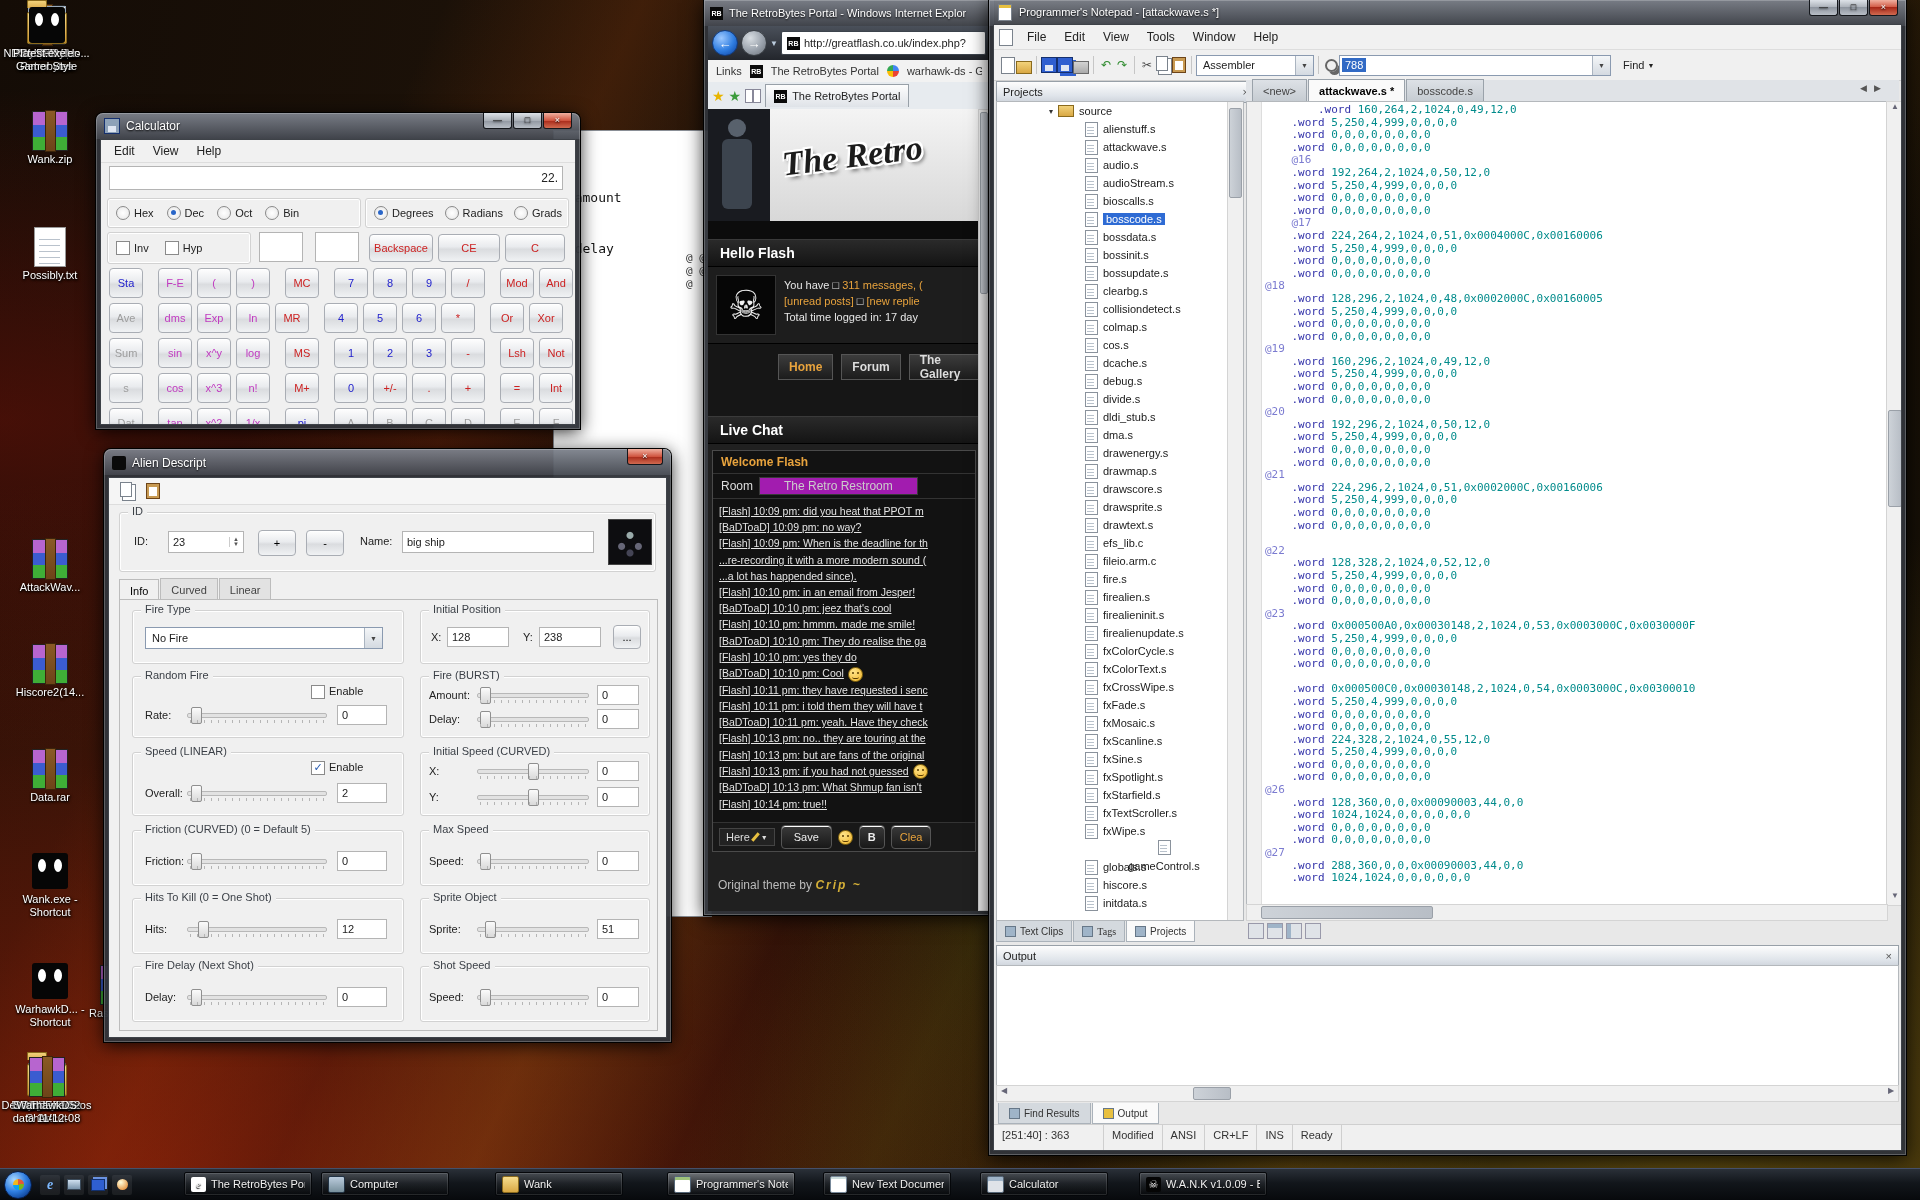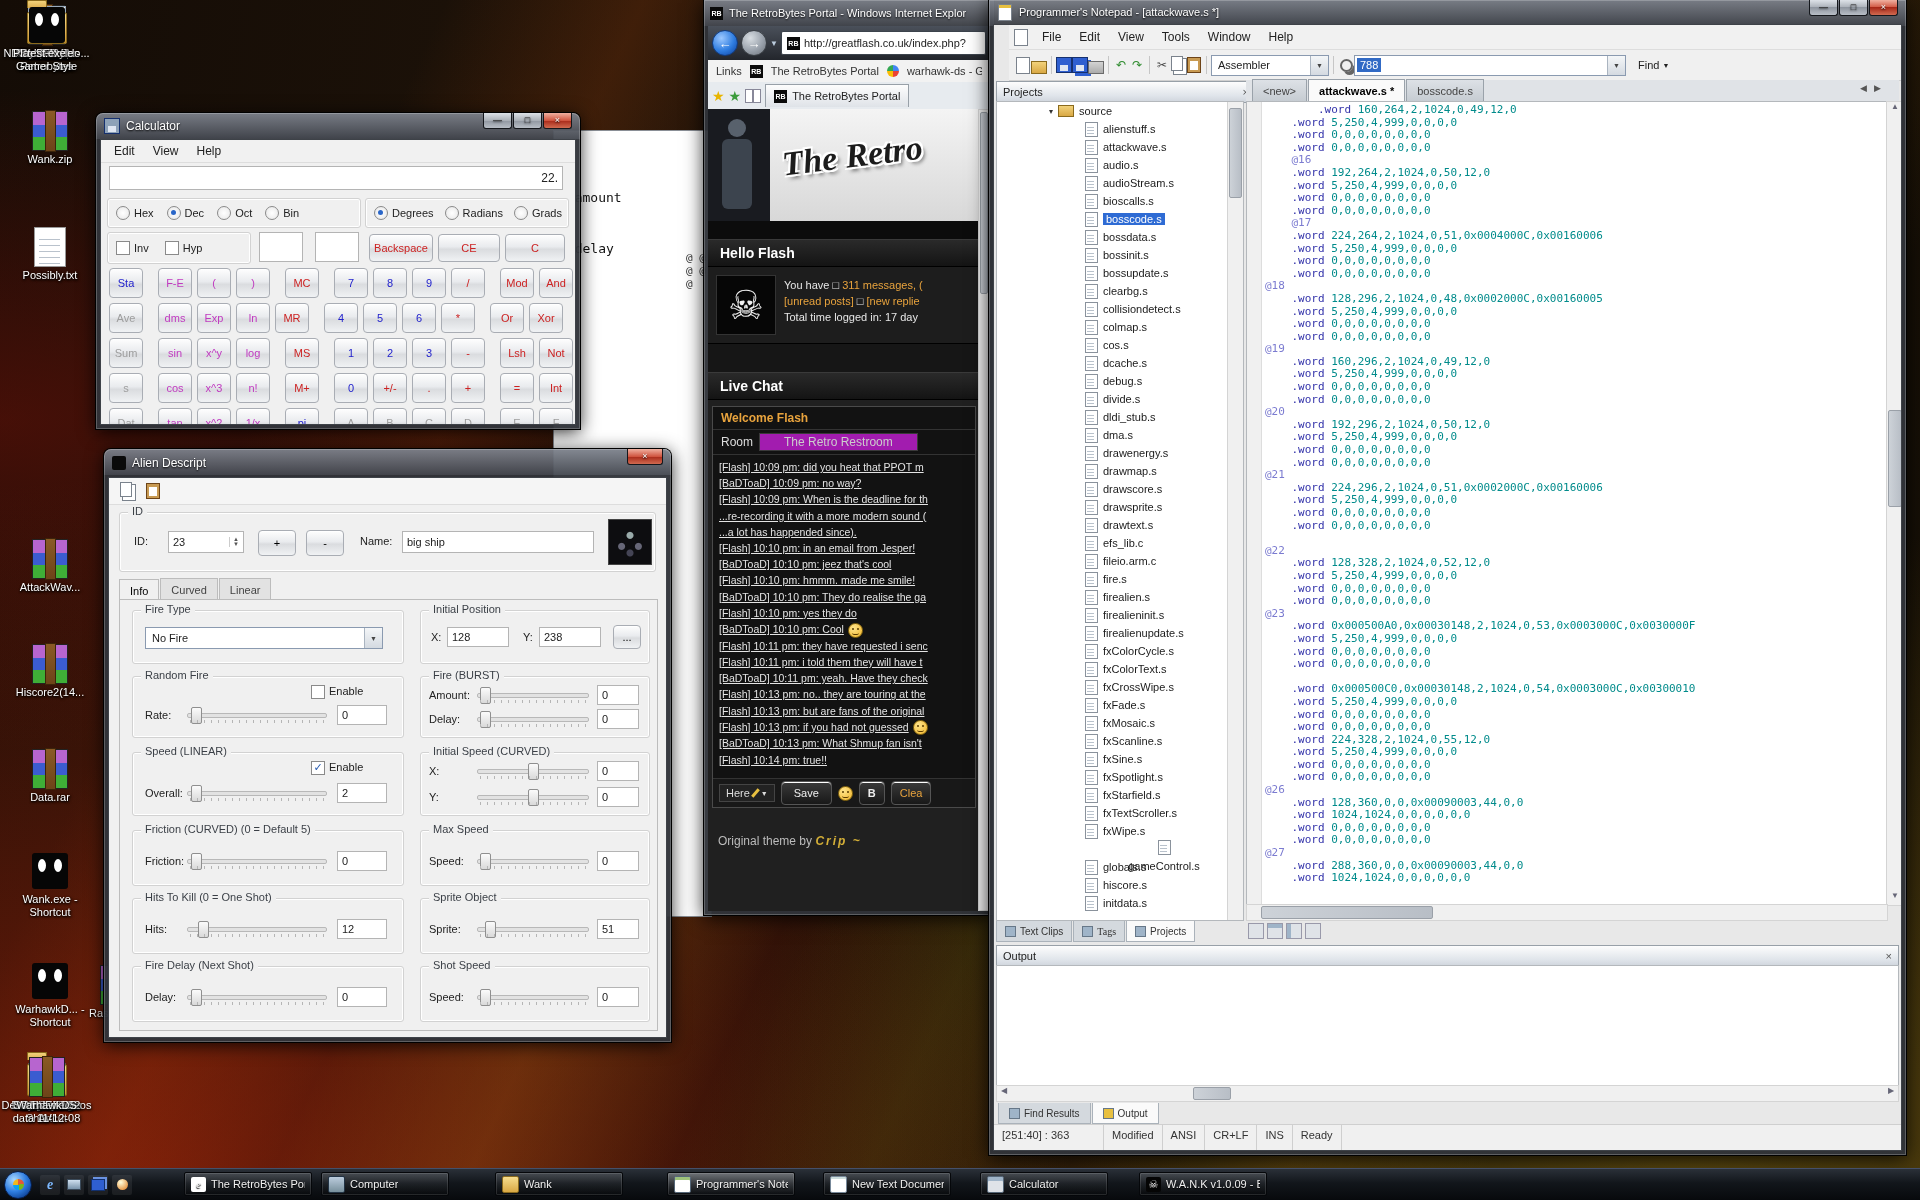--- a/index.html
+++ b/index.html
@@ -638,20 +638,25 @@
       <div style="position:relative;height:76px;background:#1d1d1d;border-bottom:1px solid #000;">
         <div style="position:absolute;left:8px;top:8px;width:58px;height:58px;background:#060606;border:1px solid #333;display:flex;align-items:center;justify-content:center;">
           <span style="color:#f2f2f2;font-size:40px;line-height:1;">☠</span>
         </div>
         <div id="ie-info" style="position:absolute;left:76px;top:10px;font-size:11px;line-height:16px;white-space:nowrap;overflow:hidden;right:16px;">
             <div><span class="w">You have □ </span><span class="o">311 messages, (</span></div>
             <div><span class="o">[unread posts]</span><span class="w"> □ </span><span class="o">[new replie</span></div>
             <div><span class="w">Total time logged in: 17 day</span></div>
           </div>
       </div>
+      <div id="ie-nav" style="display:flex;gap:8px;padding:10px 0 0 70px;height:34px;background:#161616;">
+          <span class="navbtn" style="color: rgb(232, 163, 61);">Home</span>
+          <span class="navbtn">Forum</span>
+          <span class="navbtn">The Gallery</span>
+        </div>
       <div style="height:28px;background:#161616;"></div>
       <div class="darkbar" style="height:26px;">
           <span>Live Chat</span>
         </div>
       <div style="position:relative;margin:6px 4px 0;height:400px;background:#121212;border:1px solid #4a4a4a;">
         <div style="height:22px;display:flex;align-items:center;padding-left:8px;border-bottom:1px solid #333;">
           <span style="color:#e8a33d;font-size:12px;font-weight:bold;">Welcome Flash</span>
         </div>
         <div style="height:24px;display:flex;align-items:center;gap:6px;padding-left:8px;border-bottom:1px solid #333;">
           <span style="color:#ddd;font-size:12px;">Room</span>
@@ -704,21 +709,21 @@
       <span class="tbico">
           <span class="ic-page" style="box-shadow:inset 0 3px 0 #e8c040;"></span>
         </span>
       <span style="font-size:11px;">Programmer's Notepad - [attackwave.s *]</span>
       <span class="caps">
         <span class="cap">—</span>
         <span class="cap">□</span>
         <span class="cap close">×</span>
       </span>
     </div>
-    <div class="client" style="top:24px;background:#e8e8e8;padding-left:15px;">
+    <div class="client" style="top:24px;background:#e8e8e8;">
       <div class="menubar" id="pn-menu" style="height:24px;">
         <span class="tbico" style="margin-right:4px;">
             <span class="ic-page"></span>
           </span>
       <span class="menu-item">File</span>
           <span class="menu-item">Edit</span>
           <span class="menu-item">View</span>
           <span class="menu-item">Tools</span>
           <span class="menu-item">Window</span>
           <span class="menu-item">Help</span>

